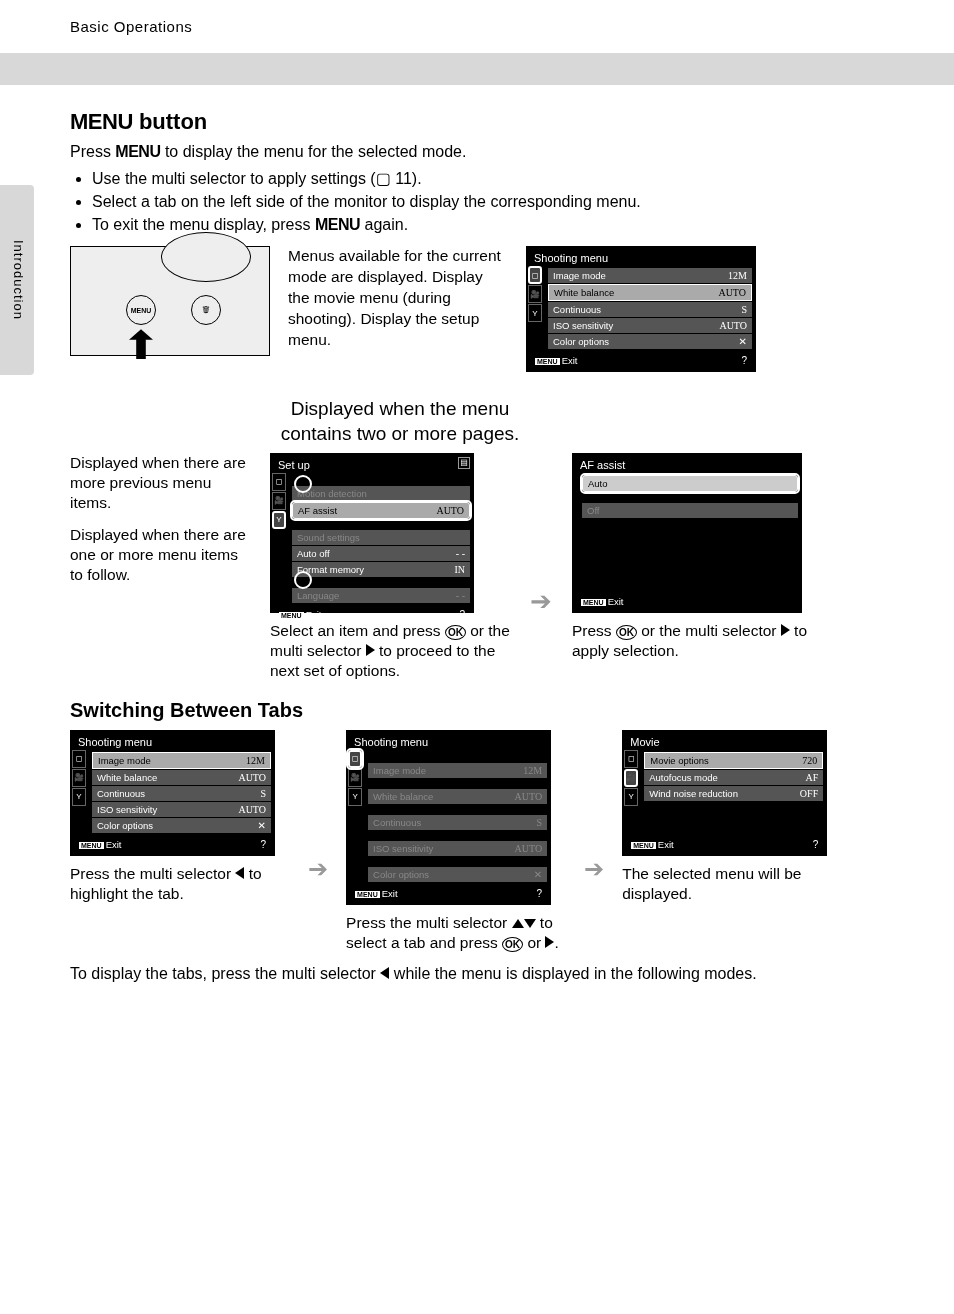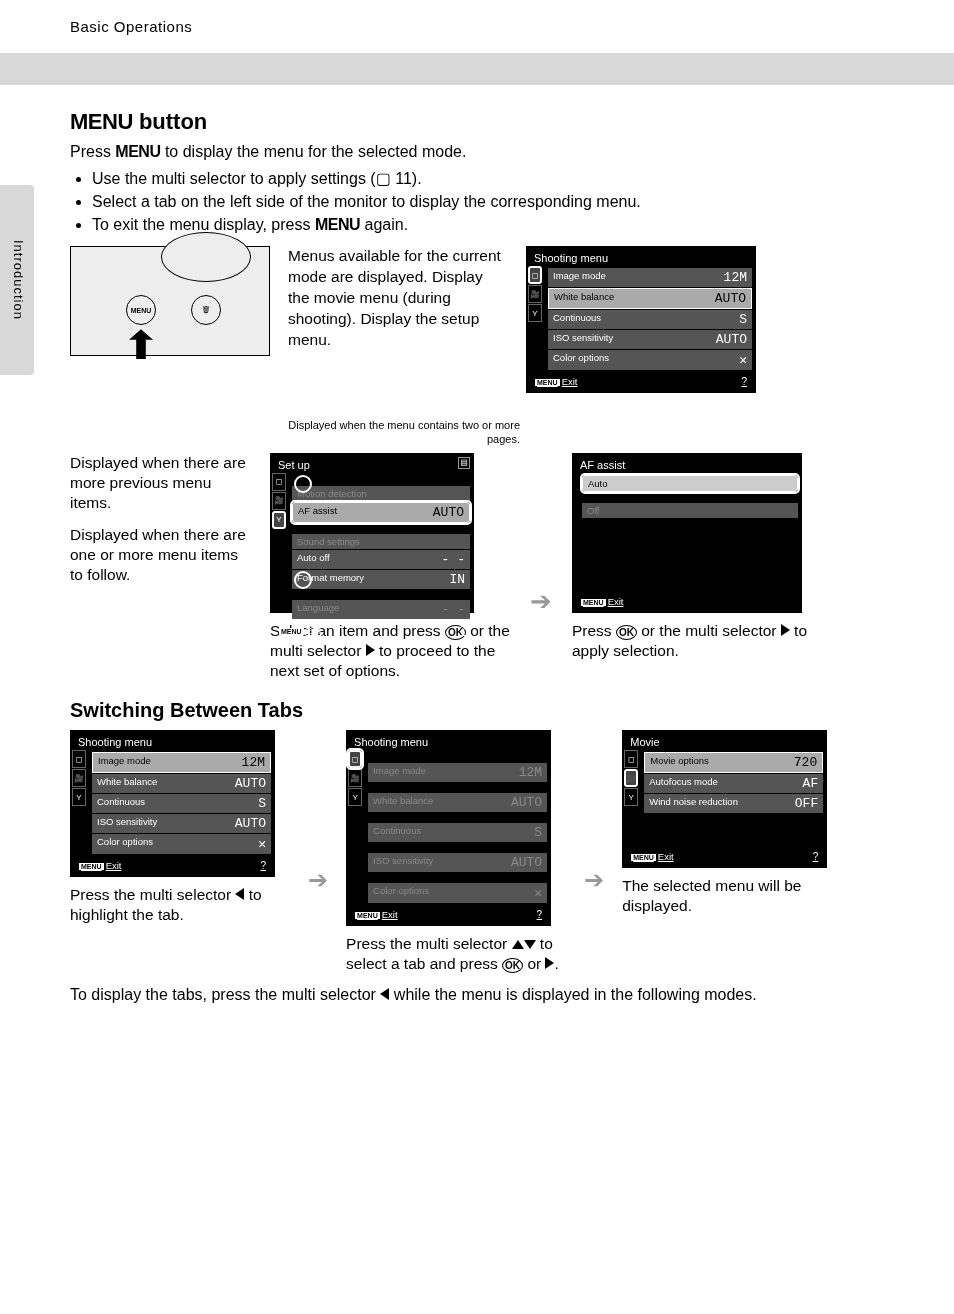--- a/index.html
+++ b/index.html
@@ -28,33 +28,33 @@
   .minidisplay { background: #000; color: #fff; font-size: 10px; width: 220px; padding: 4px; position: relative; flex-shrink: 0; }
   .minidisplay.wide { width: 230px; }
   .minidisplay .title { font-size: 11px; padding: 2px 4px 4px 4px; }
   .minidisplay .tabs { position: absolute; left: 2px; top: 20px; width: 16px; }
   .minidisplay .tabs .tab { width: 14px; height: 18px; border: 1px solid #666; margin-bottom: 1px; display: flex; align-items: center; justify-content: center; font-size: 8px; }
   .minidisplay .tabs .tab.active { background: #444; border: 2px solid #fff; border-radius: 3px; }
   .minidisplay .items { margin-left: 18px; }
   .minidisplay .item { display: flex; justify-content: space-between; background: #555; padding: 2px 5px; margin-bottom: 1px; font-size: 9.5px; color: #fff; }
   .minidisplay .item.selected { background: #aaa; color: #000; border: 1px solid #fff; }
   .minidisplay .item.dim { color: #888; margin-top: 11px; }
-  .minidisplay .item .val { font-family: Liberation Mono, monospace; font-size: 13px; }
-  .minidisplay .footer { margin-top: 4px; display: flex; justify-content: space-between; padding: 2px 5px; font-size: 9.5px; text-decoration: underline; }
+  .minidisplay .item .val { font-family: Liberation Serif, serif; font-size: 10px; }
+  .minidisplay .footer { margin-top: 4px; display: flex; justify-content: space-between; padding: 2px 5px; font-size: 9.5px; }
   .minidisplay .footer .mlabel::before { content: "MENU"; background: #fff; color: #000; font-size: 7px; padding: 0 2px; margin-right: 2px; font-weight: bold; font-family: 'Arial Narrow', Arial; }
   .minidisplay .q { font-size: 10px; }
   .minidisplay .scrollmark { position: absolute; right: 4px; top: 4px; width: 12px; height: 12px; border: 1px solid #999; font-size: 8px; text-align: center; }
 
   .arrow-ring { position: absolute; width: 18px; height: 18px; border: 2px solid #fff; border-radius: 50%; pointer-events: none; }
 
   
   .row2 { display: flex; gap: 20px; margin: 6px 0 18px 0; align-items: flex-start; }
   .col-left-txt { width: 180px; font-size: 15.5px; line-height: 1.3; }
   .col-left-txt p { margin-bottom: 12px; }
-  .caption-above { text-align: right; font-size: 11px; margin-bottom: 6px; line-height: 1.3; width: 240px; margin-left: 210px; }
+  .caption-above { text-align: center; font-size: 19px; margin-bottom: 6px; line-height: 1.3; width: 240px; margin-left: 210px; }
   .col-mid { width: 240px; }
   .col-right2 { width: 240px; }
   .caption-below { font-size: 15.5px; line-height: 1.3; margin-top: 8px; }
 
   .big-arrow { width: 22px; align-self: center; color: #999; font-size: 26px; margin-top: 70px; }
 
   
   .row3 { display: flex; gap: 18px; align-items: flex-start; margin: 6px 0 10px 0; }
   .col3 { width: 220px; }
   .arrow-between { align-self: center; color: #999; font-size: 24px; margin-top: 55px; }

